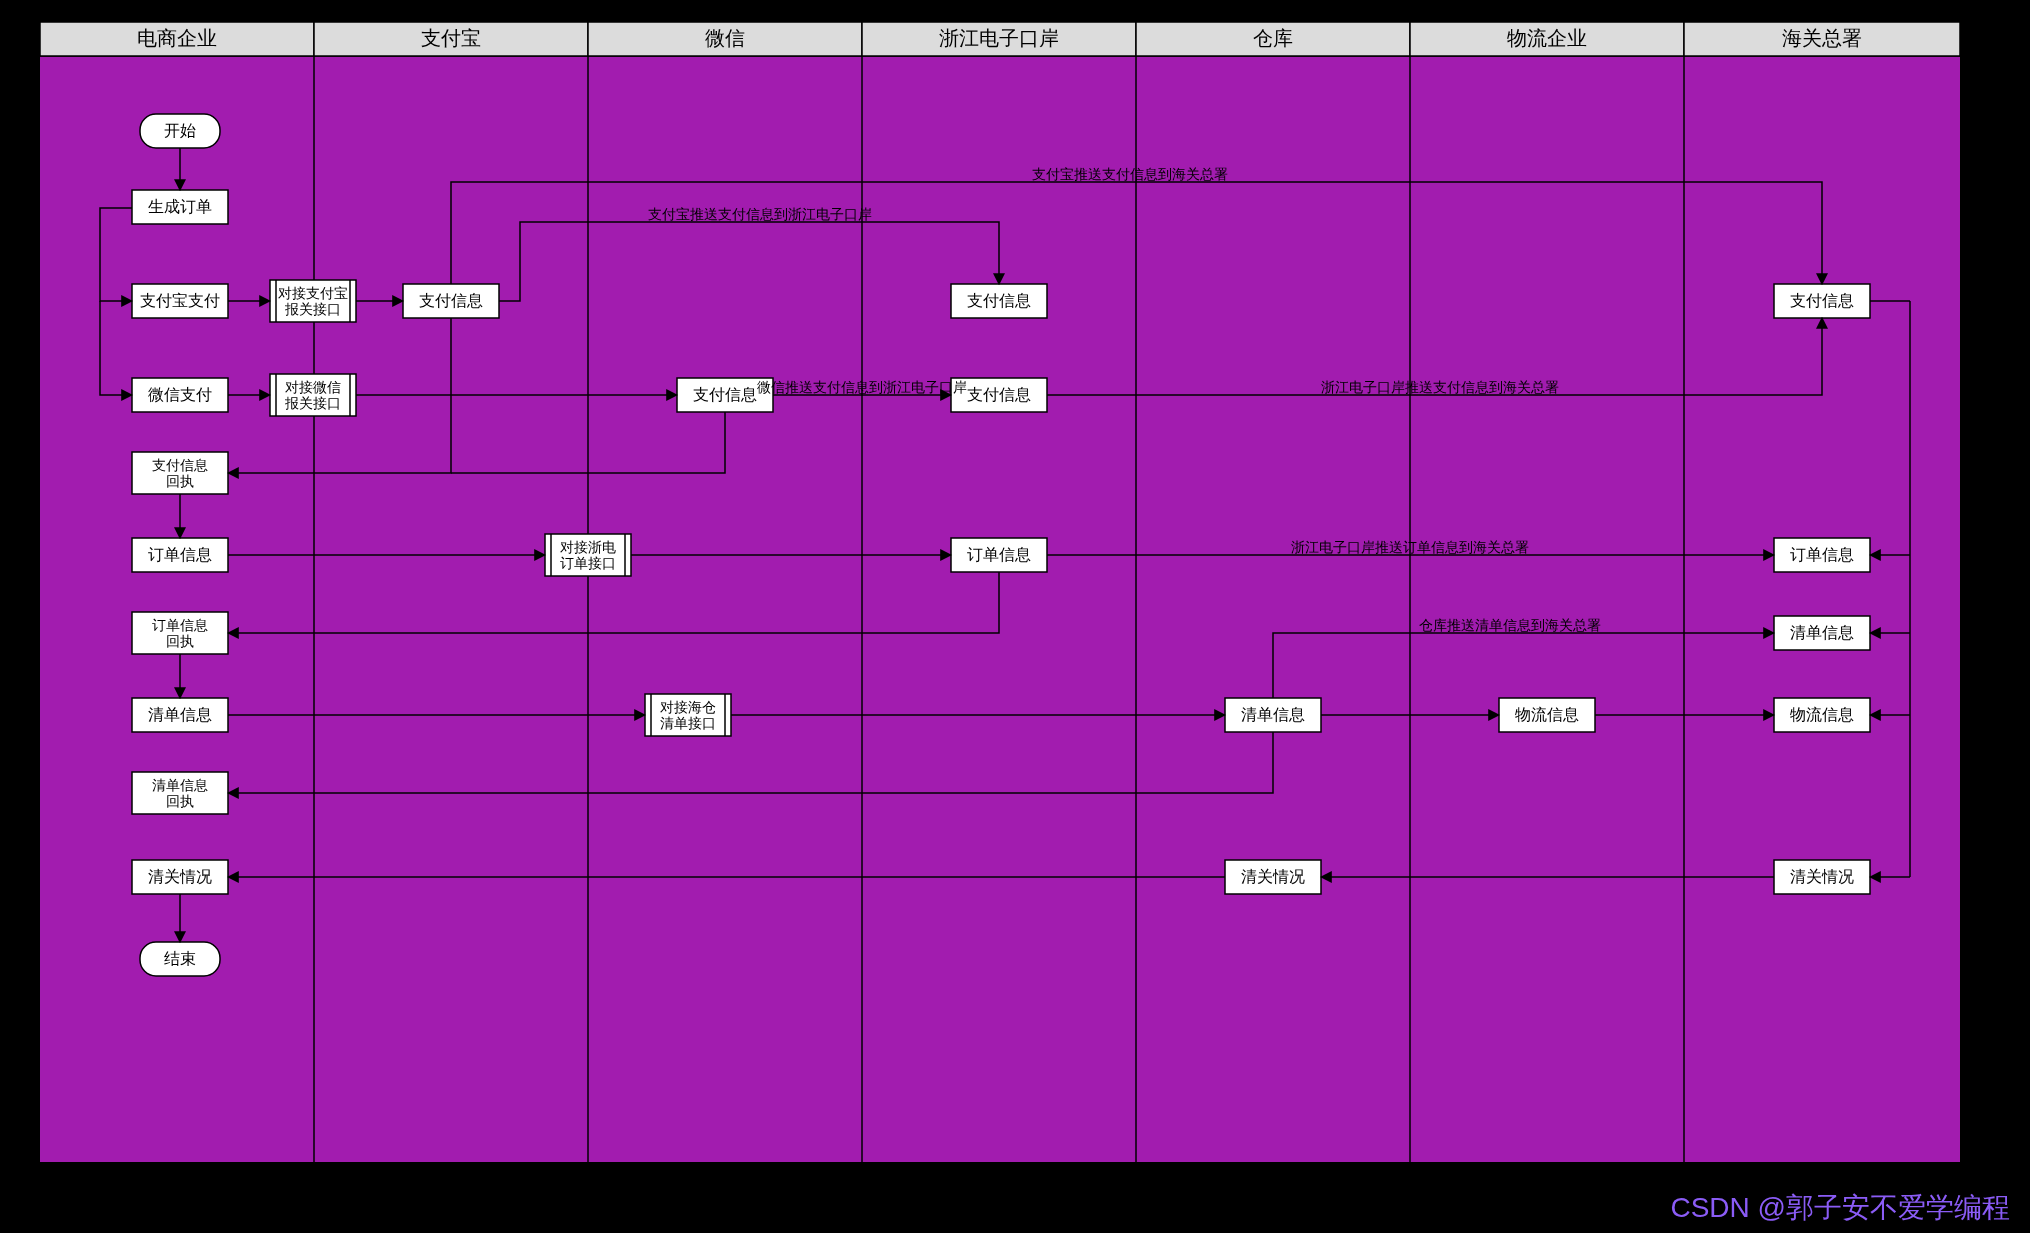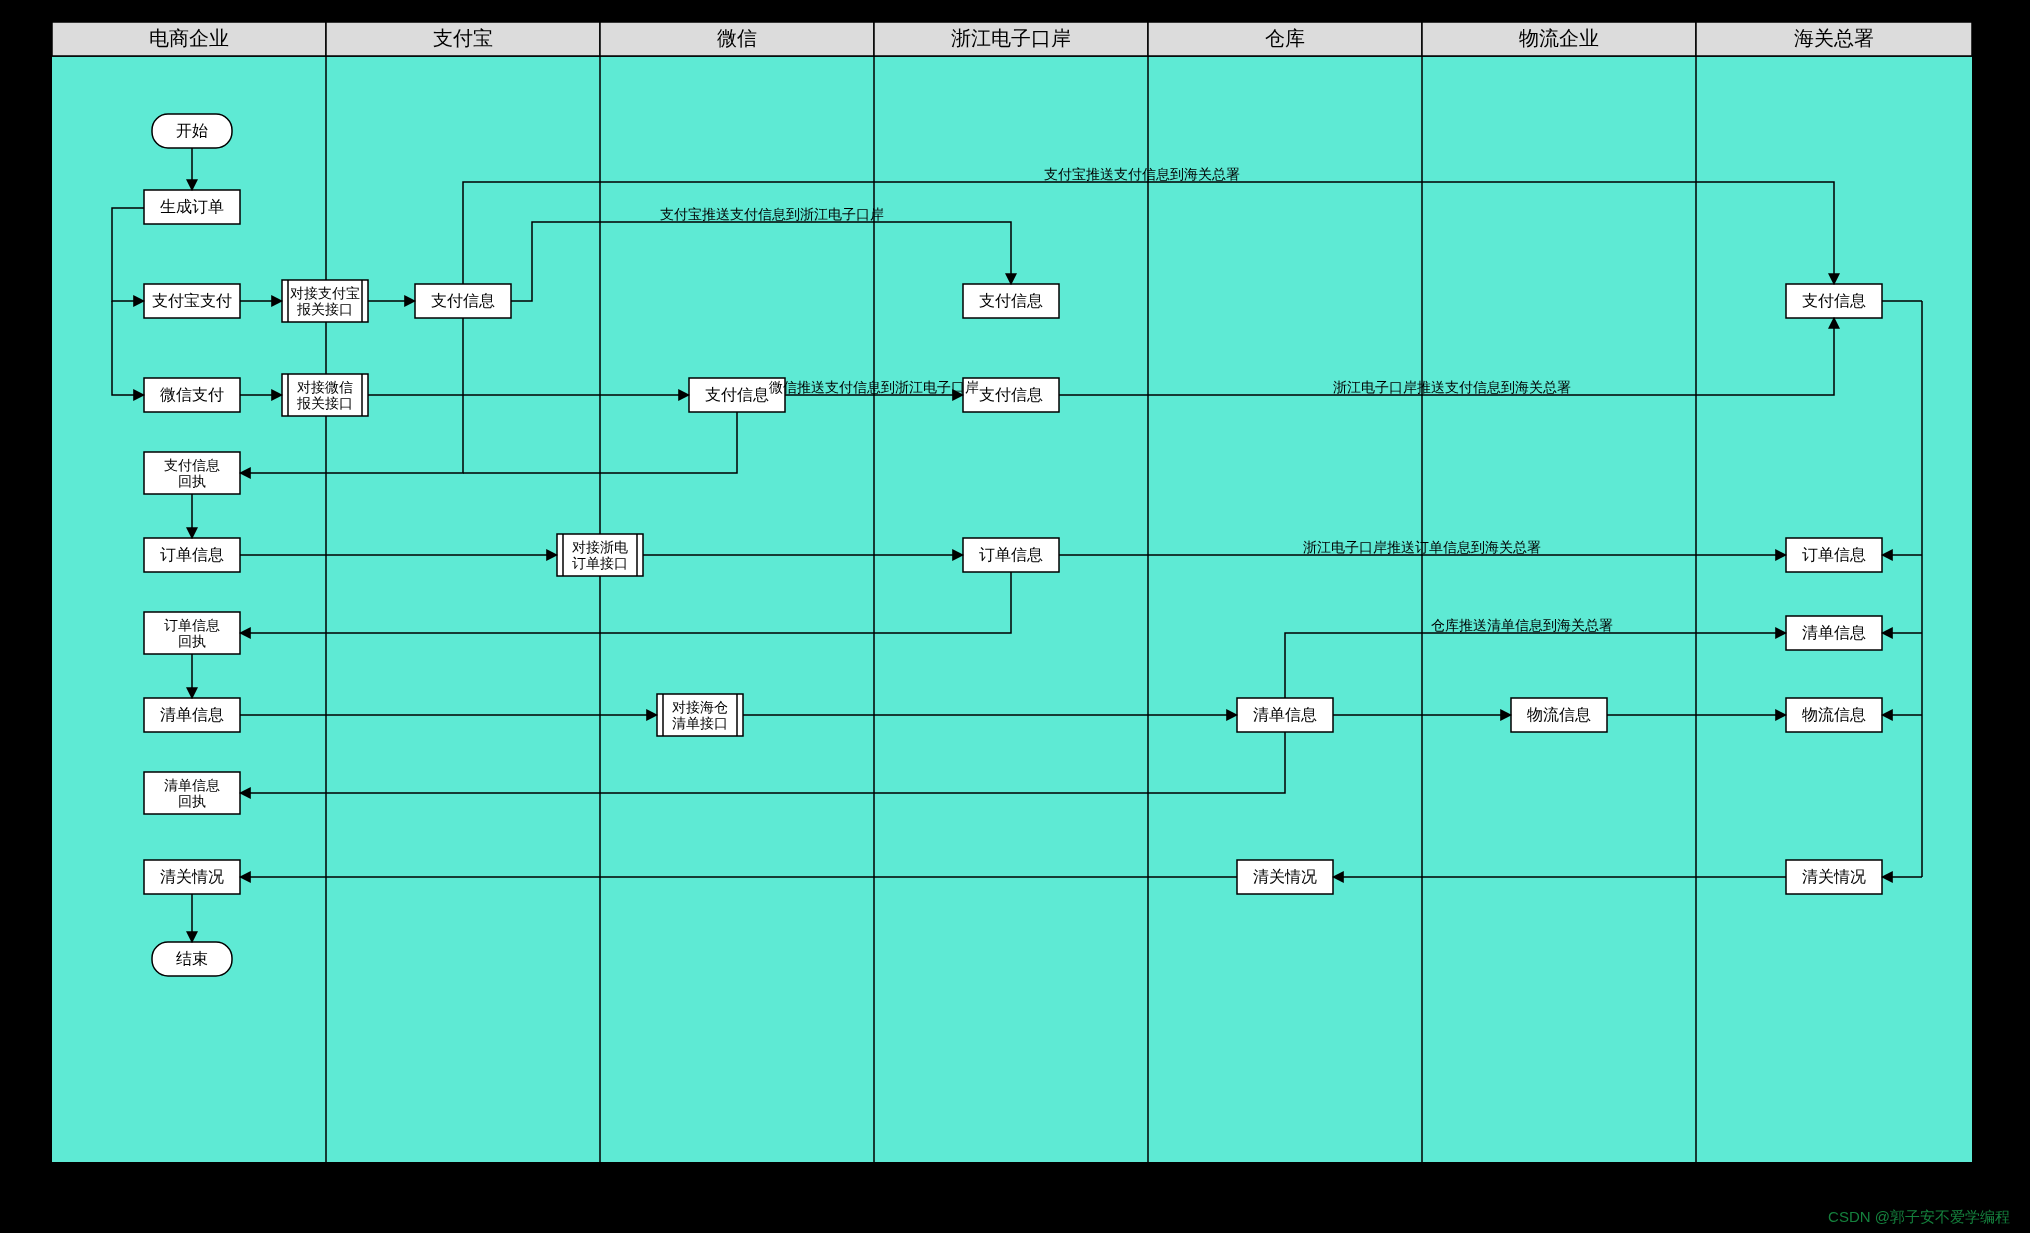--- a/index.html
+++ b/index.html
@@ -1,18 +1,18 @@
 <!DOCTYPE html>
 <html><head>
 <meta charset="utf-8">
 <style>
   html,body{margin:0;padding:0;background:#fff;font-family:"Microsoft YaHei","PingFang SC",sans-serif;}
   .stage{position:relative;width:2030px;height:1233px;background:#000;}
-  .paper{position:absolute;left:50px;top:20px;width:1920px;height:1140px;background:#5eead4;border:2px solid #000;}
-  .watermark{position:absolute;right:20px;bottom:6px;color:#15803d;font-size:15px;margin-left:8px;}
+  .paper{position:absolute;left:38px;top:20px;width:1920px;height:1140px;background:#a21caf;border:2px solid #000;}
+  .watermark{position:absolute;right:20px;bottom:6px;color:#8b5cf6;font-size:28px;margin-left:8px;}
   svg{position:absolute;left:0;top:0;}
   .lane-head{fill:#dcdcdc;stroke:#000;stroke-width:1.5;}
   .lane-text{font-size:20px;text-anchor:middle;dominant-baseline:middle;}
   .box{fill:#fff;stroke:#000;stroke-width:1.5;}
   .btxt{font-size:16px;text-anchor:middle;dominant-baseline:middle;}
   .btxt-s{font-size:14px;text-anchor:middle;dominant-baseline:middle;}
   .edge{stroke:#000;stroke-width:1.5;fill:none;}
   .elabel{font-size:14px;text-anchor:middle;dominant-baseline:middle;fill:#000;}
 </style>
 </head>

